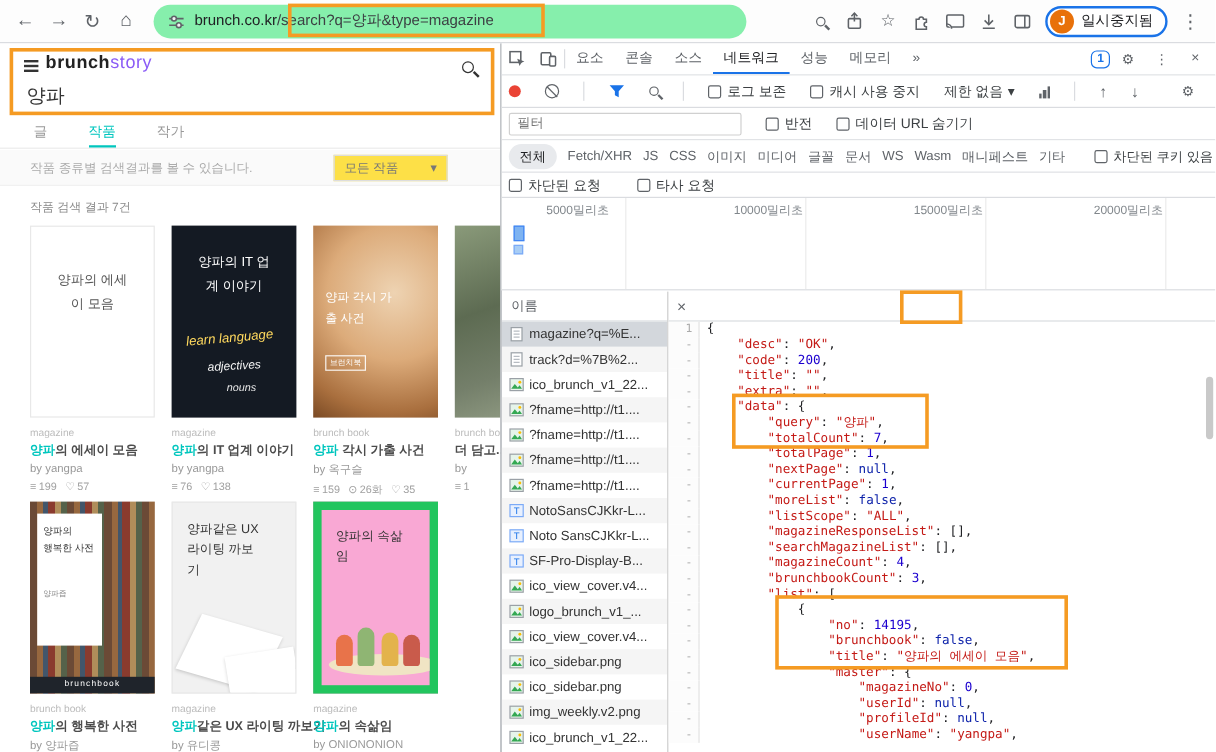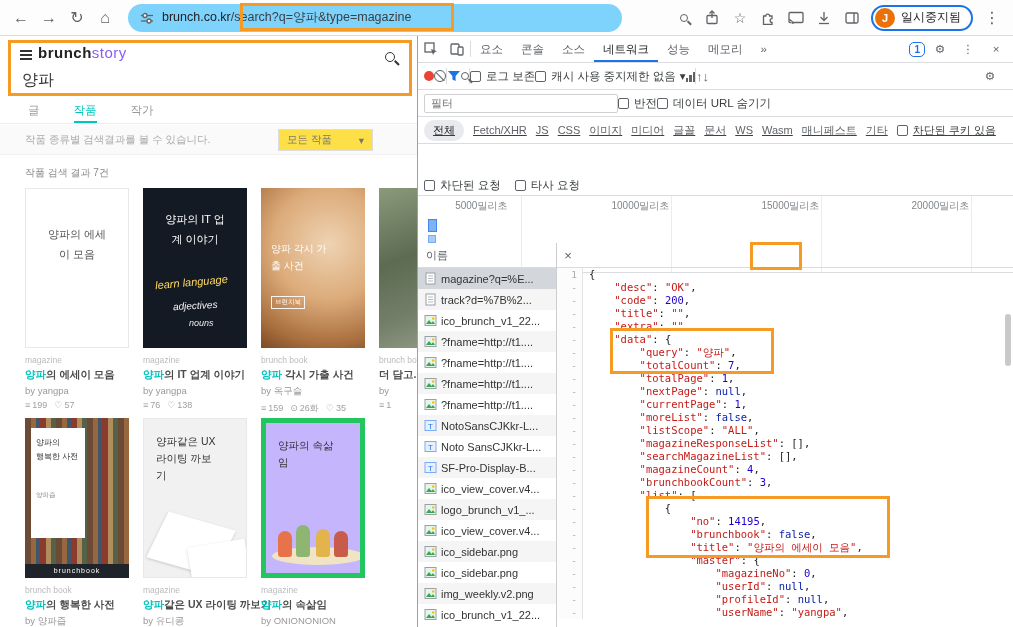--- a/index.html
+++ b/index.html
@@ -5,21 +5,21 @@
   * { margin:0; padding:0; box-sizing:border-box; }
   html,body { width:1013px; height:627px; overflow:hidden; }
   body { font-family:"Liberation Sans","DejaVu Sans",sans-serif; background:#fff; color:#202124; }
   .screen { position:relative; width:1013px; height:627px; background:#fff; overflow:hidden; }
 
   
   .bbar { position:absolute; top:0; left:0; width:1013px; height:36px; background:#fdfdfd;
           border-bottom:1px solid #dadce0; display:flex; align-items:center; padding:0 8px; gap:2px; z-index:5; }
   .nav-btn { width:26px; height:26px; display:flex; align-items:center; justify-content:center;
              color:#5f6368; font-size:16px; border-radius:50%; flex:none; }
-  .omnibox { width:494px; height:28px; background:#7dd3fc; border-radius:14px; margin-left:8px;
+  .omnibox { width:494px; height:28px; background:#86efac; border-radius:14px; margin-left:8px;
              display:flex; align-items:center; padding:0 12px; gap:8px; flex:none; }
   .url { font-size:12.5px; white-space:nowrap; overflow:hidden; }
   .url .host { color:#202124; }
   .url .path { color:#3c4043; }
   .bar-spacer { flex:1; }
   .bar-ic { width:26px; height:26px; display:flex; align-items:center; justify-content:center;
             color:#5f6368; font-size:14px; flex:none; }
   .profile { height:26px; border:2px solid #1a73e8; border-radius:14px; display:flex; align-items:center;
              gap:6px; padding:0 10px 0 2px; margin:0 4px; flex:none; background:#fff; }
   .avatar { width:20px; height:20px; border-radius:50%; background:#e8710a; color:#fff; font-size:11px;
@@ -71,41 +71,41 @@
   .shelf-panel { position:absolute; left:6px; top:10px; width:54px; height:110px; background:#fff; padding:8px 5px; }
   .shelf-title { font-size:8px; color:#333; line-height:1.7; white-space:pre-line; }
   .shelf-sub { margin-top:28px; font-size:6.5px; color:#888; }
   .cover-footer { position:absolute; bottom:0; left:0; width:100%; height:14px; background:#1f242b; color:#fff;
                   font-size:7px; letter-spacing:1px; text-align:center; line-height:14px; }
   .v-gray-planes { background:#f1f1f1; border:1px solid #e8e8e8; }
   .v-gray-planes .cover-title { text-align:left; padding-left:12px; margin-top:14px; color:#333; font-size:10.5px; line-height:1.6; }
   .plane { position:absolute; background:#fff; box-shadow:0 1px 3px rgba(0,0,0,.18); }
   .p1 { width:70px; height:50px; bottom:8px; left:12px; transform:rotate(16deg) skewX(-10deg); }
   .p2 { width:58px; height:42px; bottom:-8px; left:46px; transform:rotate(-9deg); }
-  .v-illustration { background:#c4b5fd; border:5px solid #22c55e; }
+  .v-illustration { background:#f9a8d4; border:7px solid #22c55e; }
   .v-illustration .cover-title { text-align:left; padding-left:12px; margin-top:14px; color:#333; font-size:10.5px; line-height:1.6; }
   .illu { position:absolute; bottom:16px; left:10px; width:84px; height:40px; }
   .illu::before { content:""; position:absolute; bottom:-8px; left:-4px; width:92px; height:18px;
                   background:#f0e4c4; border-radius:50%; }
   .figure { position:absolute; bottom:0; width:14px; height:26px; border-radius:7px 7px 3px 3px; }
   .f0 { left:2px; background:#e8734a; } .f1 { left:20px; height:32px; background:#8fb573; }
   .f2 { left:40px; height:28px; background:#e3b34c; } .f3 { left:58px; background:#c95b4b; }
   .meta { margin-top:7px; width:112px; }
   .mtype { font-size:8.5px; color:#bbb; }
   .mtitle { margin-top:3px; font-size:10.5px; font-weight:bold; color:#4c4c4c; white-space:nowrap; }
   .mtitle .hl { color:#00c6be; }
   .mauthor { margin-top:3px; font-size:9.5px; color:#999; }
   .mstats { margin-top:4px; font-size:9px; color:#a0a0a0; }
   .sticon { margin-right:2px; }
   .stval { margin-right:7px; }
 
   
   .devtools { position:absolute; top:36px; left:417px; width:596px; height:591px; background:#fff;
               border-left:1px solid #9aa0a6; font-size:11.5px; color:#3c4043; }
-  .dt-row { display:flex; align-items:center; border-bottom:1px solid #dadce0; background:#fff; padding:0 6px; gap:0; }
+  .dt-row { display:flex; align-items:center; border-bottom:1px solid #dadce0; background:#fff; padding:0 6px; gap:20px; }
   .dt-tabs-row { height:27px; padding:0; gap:0; }
   .dt-ic { width:26px; height:26px; display:flex; align-items:center; justify-content:center; flex:none; color:#5f6368; }
   .vdiv { width:1px; height:16px; background:#dadce0; flex:none; }
   .dt-tab { padding:0 9px; line-height:26px; color:#5f6368; white-space:nowrap; }
   .dt-tab.active { color:#202124; box-shadow:inset 0 -2px 0 #1a73e8; }
   .dt-right { margin-left:auto; display:flex; align-items:center; gap:2px; padding-right:4px; }
   .badge { border:1.5px solid #1a73e8; color:#1a73e8; border-radius:5px; font-size:10px; padding:0 4px;
            height:15px; line-height:13px; font-weight:bold; }
   .tool-row { height:27px; }
   .rec { width:10px; height:10px; border-radius:50%; background:#ea4335; flex:none; }
@@ -116,24 +116,24 @@
   .mag-sm::after { content:""; position:absolute; left:6px; top:7px; width:5px; height:1.5px; background:#5f6368; transform:rotate(45deg); }
   .cbgrp { display:flex; align-items:center; gap:5px; white-space:nowrap; }
   .cb { width:11px; height:11px; border:1px solid #5f6368; border-radius:2px; background:#fff; flex:none; }
   .ddl { display:flex; align-items:center; gap:4px; white-space:nowrap; color:#3c4043; }
   .bars { display:flex; align-items:flex-end; gap:1px; height:11px; flex:none; }
   .bars i { width:2.5px; background:#5f6368; display:block; }
   .arrow-ic { font-size:13px; color:#5f6368; }
   .filter-row { height:27px; }
   .filter-input { width:194px; height:19px; border:1px solid #d0d0d0; border-radius:2px; font-size:11px;
                   padding:0 6px; color:#202124; font-family:Liberation Serif, serif; }
-  .chips-row { height:27px; gap:9px; font-size:11px;text-decoration:underline; }
+  .chips-row { height:27px; gap:24px; font-size:11px; }
   .chip { color:#5f6368; white-space:nowrap; }
   .chip.active { background:#e8eaed; color:#202124; border-radius:11px; padding:3px 9px; }
-  .blocked-row { height:21px; gap:14px;margin-top:31px; }
+  .blocked-row { height:21px; gap:30px; }
   .timeline { position:relative; height:77px; border-bottom:1px solid #dadce0; background:#fff; overflow:hidden; }
   .grid-line { position:absolute; top:0; bottom:0; width:1px; background:#ececec; }
   .grid-label { position:absolute; top:3px; font-size:10px; color:#80868b; transform:translateX(-103%); white-space:nowrap; }
   .tl-bar1 { position:absolute; left:10px; top:23px; width:9px; height:13px; background:#7eb3f1; border:1px solid #4285f4; }
   .tl-bar2 { position:absolute; left:10px; top:39px; width:8px; height:8px; background:#a8cdf5; border:1px solid #7baaf7; }
   .dt-main { position:absolute; top:207px; left:0; right:0; bottom:0; display:flex; }
   .req-col { width:139px; flex:none; border-right:1px solid #cdcdcd; display:flex; flex-direction:column; overflow:hidden;justify-content:flex-end; }
   .req-head { height:25px; line-height:25px; padding-left:8px; font-size:11px; color:#5f6368; border-bottom:1px solid #dadce0; }
   .req-list { flex:1; overflow:hidden; }
   .req { height:21px; display:flex; align-items:center; gap:4px; padding:0 4px 0 6px; font-size:11px; color:#333; }

